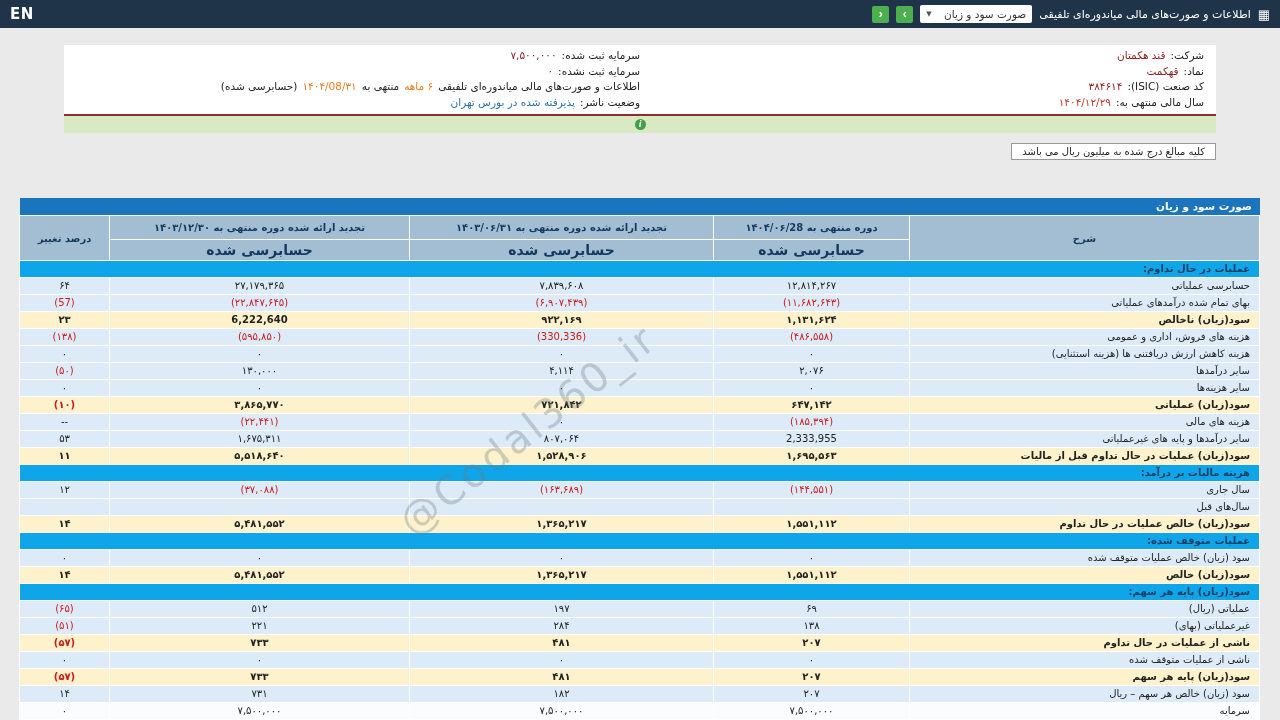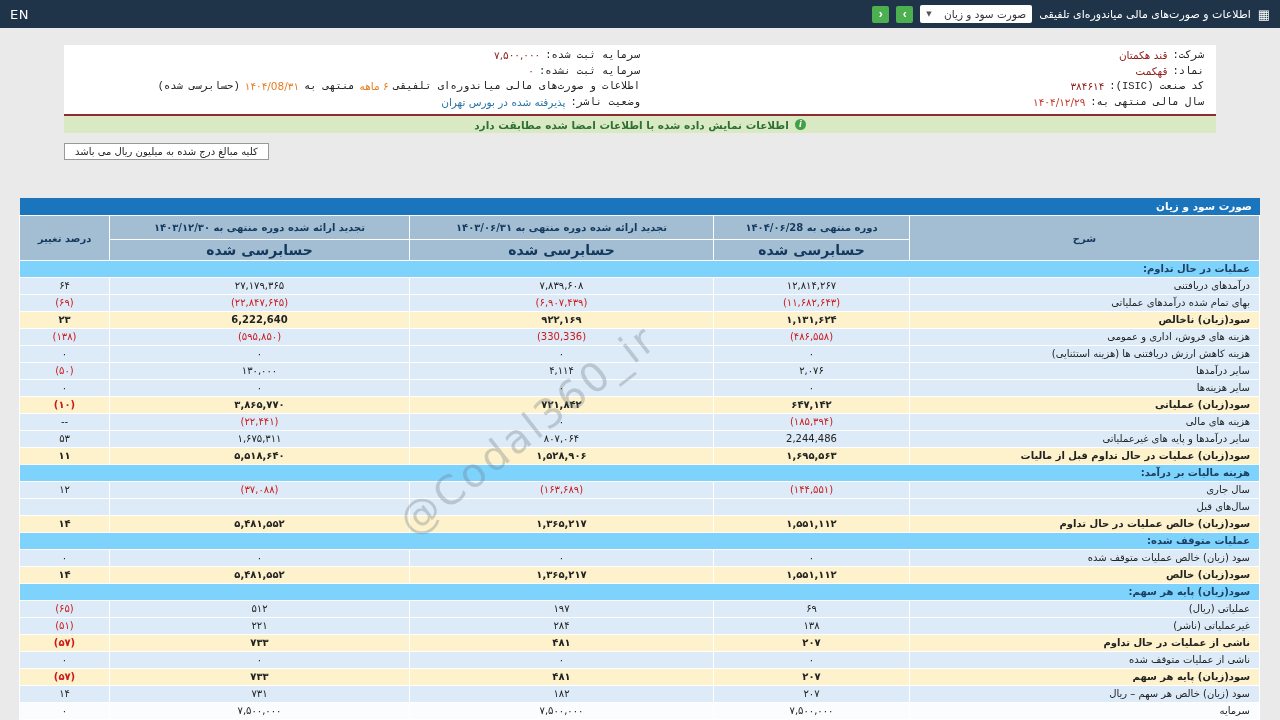--- a/index.html
+++ b/index.html
@@ -12,63 +12,63 @@
             align-items:center; padding:0 10px; gap:7px; }
   .logo-icon { color:#fff; font-size:13px; line-height:1; }
   .topbar-title { color:#fff; font-size:11px; }
   .dropdown { background:#fff; border-radius:2px; height:18px; min-width:112px;
               display:flex; direction:rtl; align-items:center; justify-content:space-between;
               padding:0 6px; font-size:10.5px; color:#333; cursor:pointer; }
   .dropdown .caret { font-size:7px; color:#555; margin-right:6px; }
   .nav-btn { width:17px; height:17px; background:#4caf50; border:none; border-radius:2px;
              color:#fff; font-size:12px; font-weight:bold; line-height:15px; text-align:center;
              cursor:pointer; padding:0; }
-  .en-link { margin-right:auto; color:#fff; font-size:13px; cursor:pointer; letter-spacing:.5px; }
+  .en-link { margin-right:auto; color:#fff; font-size:15px; cursor:pointer; letter-spacing:.5px;font-weight:bold; }
 
   
   .infopanel { margin:17px 64px 0; background:#fff; border-bottom:2px solid #8e2b2b;
                padding:3px 12px 4px; direction:rtl; font-size:10.5px; }
   .info-row { display:flex; line-height:15.5px; }
   .info-cell { width:50%; display:flex; gap:5px; white-space:nowrap; overflow:hidden; }
-  .lbl { color:#222;font-family:Liberation Mono, monospace; }
+  .lbl { color:#222; }
   .maroon { color:#8e1b1b; }
   .orange { color:#e67e22; }
   .status-blue { color:#2874a6; }
   .fiscal-red { color:#c0392b; }
 
   
   .notice { margin:0 64px; background:#d9e9c4; height:17px; display:flex; direction:rtl;
             align-items:center; justify-content:center; gap:6px;
             color:#2e7031; font-size:10.5px; font-weight:bold; }
   .info-icon { width:11px; height:11px; border-radius:50%; background:#43a047; color:#fff;
                font-size:8px; line-height:11px; text-align:center; font-weight:bold;
                font-style:italic; flex:0 0 auto; }
 
   
-  .unit-note-wrap { margin:7px 64px 0; direction:rtl; text-align:left; }
+  .unit-note-wrap { margin:7px 64px 0; direction:rtl; text-align:right; }
   .unit-note { display:inline-block; background:#fff; border:1px solid #999;
                padding:1px 10px; font-size:10px; line-height:13px; }
 
   
   .table-wrap { margin:38px 20px 0; position:relative; direction:rtl; }
   .table-title { background:#1b75bc; color:#fff; font-size:10.5px; font-weight:bold;
                  text-align:right; padding:2px 8px; line-height:13px; }
   table { width:100%; border-collapse:collapse; table-layout:fixed; background:#fff; }
   th, td { border:1px solid #fff; }
   thead th { background:#a3bed3; color:#14395e; font-weight:bold; font-size:10px;
              text-align:center; padding:2px 4px; }
   thead tr.r1 th { height:24px; }
   thead tr.r2 th { height:17px; font-size:14px; }
   td { font-size:10px; line-height:12px; padding:2px 6px; color:#222; }
   td.desc { text-align:right; padding-right:9px; }
   td.val  { text-align:center; direction:ltr; }
   tr.data  { background:#dcebf7; }
   tr.hl    { background:#fdf2cb; font-weight:bold; }
   tr.plain { background:#fafcfd; }
-  tr.section td { background:#7dd3fc; color:#1c3f63; font-weight:bold; }
+  tr.section td { background:#0ea5e9; color:#1c3f63; font-weight:bold; }
   .neg { color:#cc1a1a; }
 
   .watermark { position:absolute; left:370px; top:310px; transform:rotate(-38deg);
                transform-origin:left top; font-size:40px; letter-spacing:3px;
                color:rgba(110,120,135,.32); direction:ltr; white-space:nowrap;
                pointer-events:none; z-index:5; }
 </style>
 </head>
 <body>
 
@@ -125,21 +125,20 @@
     </div>
     <div class="info-cell">
       <span class="lbl">وضعیت ناشر:</span>
       <span class="status-blue">پذیرفته شده در بورس تهران</span>
     </div>
   </div>
 </div>
 
 <div class="notice">
   <span class="info-icon">i</span>
-  <span>اطلاعات نمایش داده شده با اطلاعات امضا شده مطابقت دارد</span>
 </div>
 
 <div class="unit-note-wrap">
   <span class="unit-note">کلیه مبالغ درج شده به میلیون ریال می باشد</span>
 </div>
 
 <div class="table-wrap">
   <div class="table-title">صورت سود و زیان</div>
   <table>
     <colgroup>
@@ -161,32 +160,32 @@
         <th>حسابرسی شده</th>
         <th>حسابرسی شده</th>
         <th>حسابرسی شده</th>
       </tr>
     </thead>
     <tbody>
         <tr class="section">
           <td colspan="5" class="desc">عملیات در حال تداوم:</td>
         </tr>
         <tr class="data">
-          <td class="desc">درآمدهای دریافتنی</td>
+          <td class="desc">حسابرسی عملیاتی</td>
           <td class="val">۱۲,۸۱۴,۲۶۷</td>
           <td class="val">۷,۸۳۹,۶۰۸</td>
           <td class="val">۲۷,۱۷۹,۳۶۵</td>
           <td class="val">۶۴</td>
         </tr>
         <tr class="data">
           <td class="desc">بهای تمام شده درآمدهای عملیاتی</td>
           <td class="val neg">(۱۱,۶۸۲,۶۴۳)</td>
           <td class="val neg">(۶,۹۰۷,۴۳۹)</td>
           <td class="val neg">(۲۲,۸۴۷,۶۴۵)</td>
-          <td class="val neg">(۶۹)</td>
+          <td class="val neg">(57)</td>
         </tr>
         <tr class="data hl">
           <td class="desc">سود(زیان) ناخالص</td>
           <td class="val">۱,۱۳۱,۶۲۴</td>
           <td class="val">۹۲۲,۱۶۹</td>
           <td class="val">6,222,640</td>
           <td class="val">۲۳</td>
         </tr>
         <tr class="data">
           <td class="desc">هزینه های فروش، اداری و عمومی</td>
@@ -225,21 +224,21 @@
         </tr>
         <tr class="data">
           <td class="desc">هزینه های مالی</td>
           <td class="val neg">(۱۸۵,۳۹۴)</td>
           <td class="val">۰</td>
           <td class="val neg">(۲۲,۴۴۱)</td>
           <td class="val">--</td>
         </tr>
         <tr class="data">
           <td class="desc">سایر درآمدها و پایه های غیرعملیاتی</td>
-          <td class="val">2,244,486</td>
+          <td class="val">2,333,955</td>
           <td class="val">۸۰۷,۰۶۴</td>
           <td class="val">۱,۶۷۵,۳۱۱</td>
           <td class="val">۵۳</td>
         </tr>
         <tr class="data hl">
           <td class="desc">سود(زیان) عملیات در حال تداوم قبل از مالیات</td>
           <td class="val">۱,۶۹۵,۵۶۳</td>
           <td class="val">۱,۵۲۸,۹۰۶</td>
           <td class="val">۵,۵۱۸,۶۴۰</td>
           <td class="val">۱۱</td>
@@ -289,21 +288,21 @@
           <td colspan="5" class="desc">سود(زیان) پایه هر سهم:</td>
         </tr>
         <tr class="data">
           <td class="desc">عملیاتی (ریال)</td>
           <td class="val">۶۹</td>
           <td class="val">۱۹۷</td>
           <td class="val">۵۱۲</td>
           <td class="val neg">(۶۵)</td>
         </tr>
         <tr class="data">
-          <td class="desc">غیرعملیاتی (ناشر)</td>
+          <td class="desc">غیرعملیاتی (بهای)</td>
           <td class="val">۱۳۸</td>
           <td class="val">۲۸۴</td>
           <td class="val">۲۲۱</td>
           <td class="val neg">(۵۱)</td>
         </tr>
         <tr class="data hl">
           <td class="desc">ناشی از عملیات در حال تداوم</td>
           <td class="val">۲۰۷</td>
           <td class="val">۴۸۱</td>
           <td class="val">۷۳۳</td>

